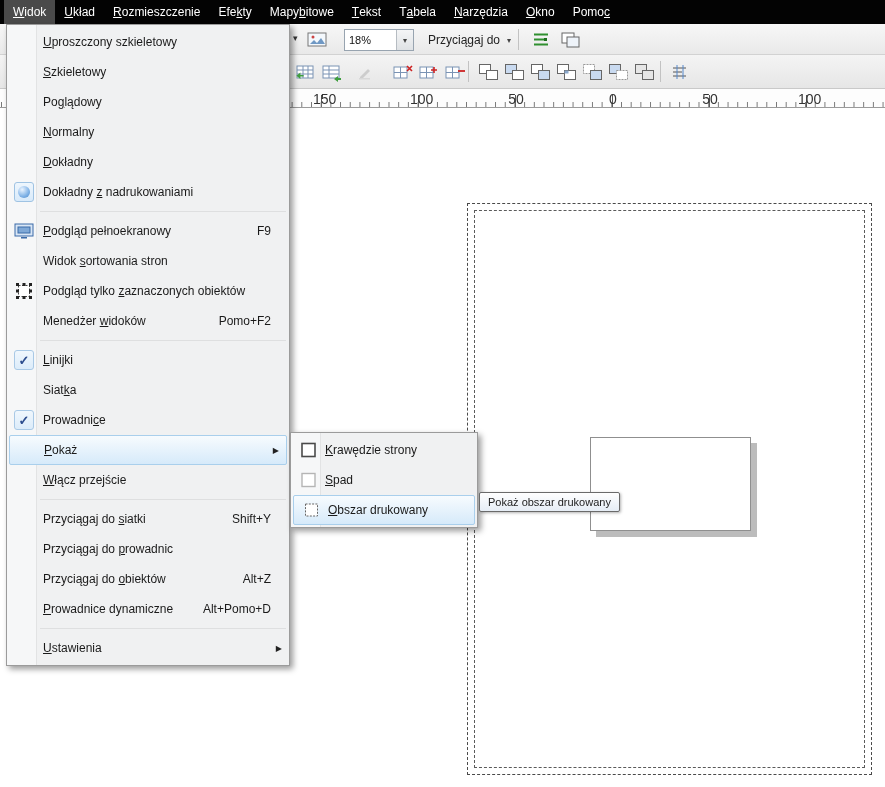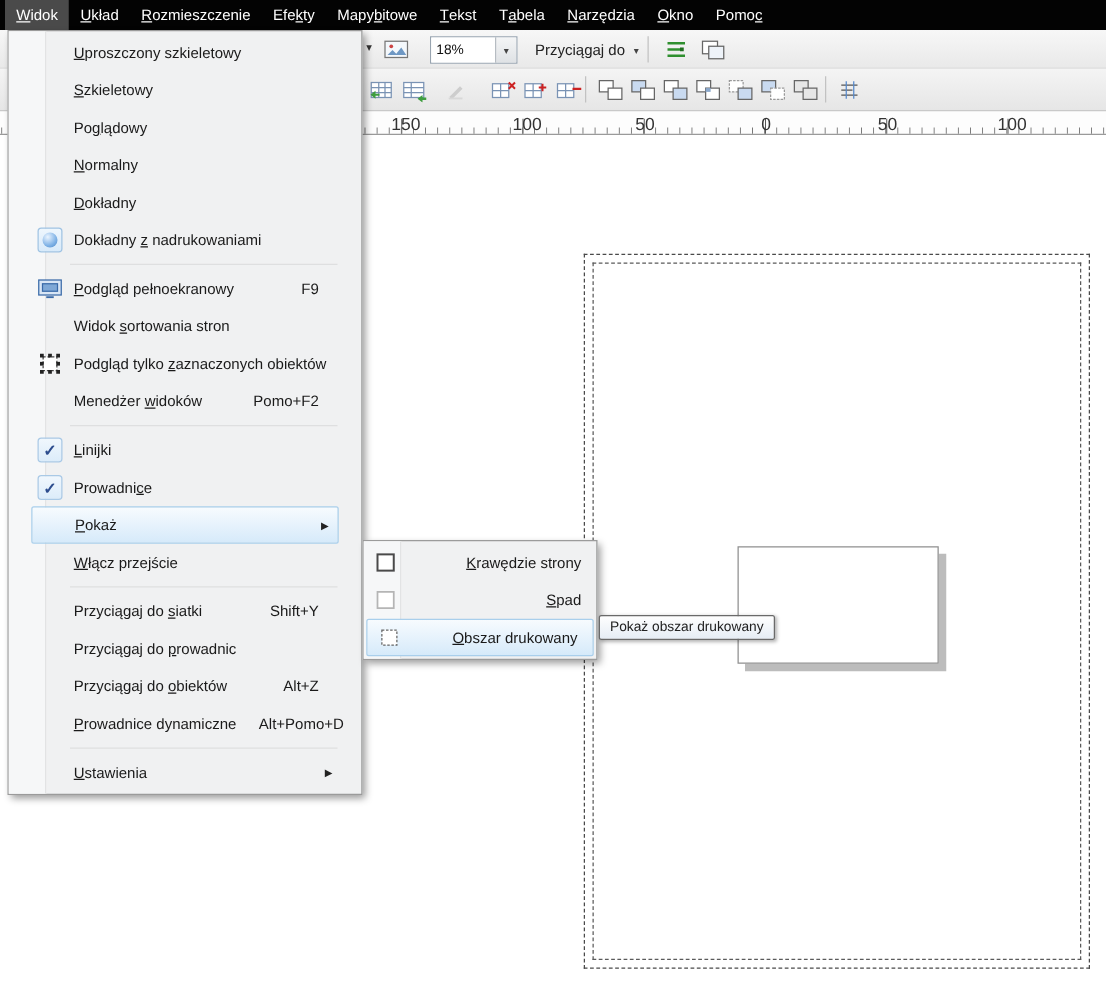--- a/index.html
+++ b/index.html
@@ -53,21 +53,21 @@
   .canvas { position:absolute; top:108px; left:0; right:0; bottom:0; background:#fff; }
   .page-outer { position:absolute; left:467px; top:203px; width:405px; height:572px;
                 border:1px dashed #4a4a4a; }
   .page-inner { position:absolute; left:474px; top:210px; width:391px; height:558px;
                 border:1px dashed #5a5a5a; }
   .obj { position:absolute; left:590px; top:437px; width:161px; height:94px; background:#fff;
          border:1px solid #8f8f8f; box-shadow:6px 6px 0 0 #bcbcbc; z-index:2; }
 
   
   .menu { position:absolute; left:6px; top:24px; width:284px; background:#f0f1f2;
-          border:1px solid #9b9b9b; box-shadow:3px 3px 6px rgba(0,0,0,.4); z-index:50; padding:2px 16px; }
+          border:1px solid #9b9b9b; box-shadow:3px 3px 6px rgba(0,0,0,.4); z-index:50; padding:2px 0; }
   .menu::before { content:""; position:absolute; left:0; top:0; bottom:0; width:29px;
                   background:#f6f7f8; border-right:1px solid #e2e3e4; }
   .mi { position:relative; height:30px; display:flex; align-items:center;
         padding:0 12px 0 36px; z-index:1; cursor:default; }
   .mi .lbl { white-space:nowrap; }
   .mi .sc { margin-left:auto; padding-left:18px; padding-right:6px; white-space:nowrap; }
   .mi .arr { position:absolute; right:7px; font-size:8px; color:#222; }
   .mi .arr::after { content:"▶"; }
   .mi.hl { margin:0 2px; padding-left:34px; background:linear-gradient(#f7fbfe,#d6eafa);
            border:1px solid #a9cfec; border-radius:2px; }
@@ -80,21 +80,21 @@
   .chk::after { content:"✓"; }
   .viewic { width:20px; height:20px; border:1px solid #9fc3e3; border-radius:3px;
             background:linear-gradient(#eef6fd,#d8eafa); display:flex; align-items:center; justify-content:center; }
   .viewic::after { content:""; width:12px; height:12px; border-radius:50%;
             background:radial-gradient(circle at 35% 30%, #eaf4ff, #7fb2e6 60%, #4a86c8); }
 
   .submenu { position:absolute; left:290px; top:432px; width:188px; background:#f0f1f2;
              border:1px solid #9b9b9b; box-shadow:3px 3px 6px rgba(0,0,0,.4); z-index:60; padding:2px 0; }
   .submenu::before { content:""; position:absolute; left:0; top:0; bottom:0; width:29px;
              background:#f6f7f8; border-right:1px solid #e2e3e4; }
-  .submenu .mi { padding-left:34px;justify-content:flex-end; }
+  .submenu .mi { padding-left:34px; }
 
   .tooltip { position:absolute; left:479px; top:492px; height:20px; z-index:70;
              background:linear-gradient(#fefefe,#e6edf5); border:1px solid #6a6a6a; border-radius:2px;
              display:flex; align-items:center; padding:0 8px; font-size:11px; color:#222;
              box-shadow:1px 1px 3px rgba(0,0,0,.3); white-space:nowrap; }
 </style>
 </head>
 <body>
 
 <div id="app">
@@ -312,20 +312,23 @@
       <span class="sc">Pomo+F2</span>
     </div>
     <div class="msep"></div>
     <div class="mi">
       <span class="ic">
           <span class="chk"></span>
         </span>
       <span class="lbl"><u>L</u>inijki</span>
     </div>
     <div class="mi">
+      <span class="lbl">Siat<u>k</u>a</span>
+    </div>
+    <div class="mi">
       <span class="ic">
           <span class="chk"></span>
         </span>
       <span class="lbl">Prowadni<u>c</u>e</span>
     </div>
     <div class="mi hl">
       <span class="lbl"><u>P</u>okaż</span>
       <span class="arr"></span>
     </div>
     <div class="mi">

